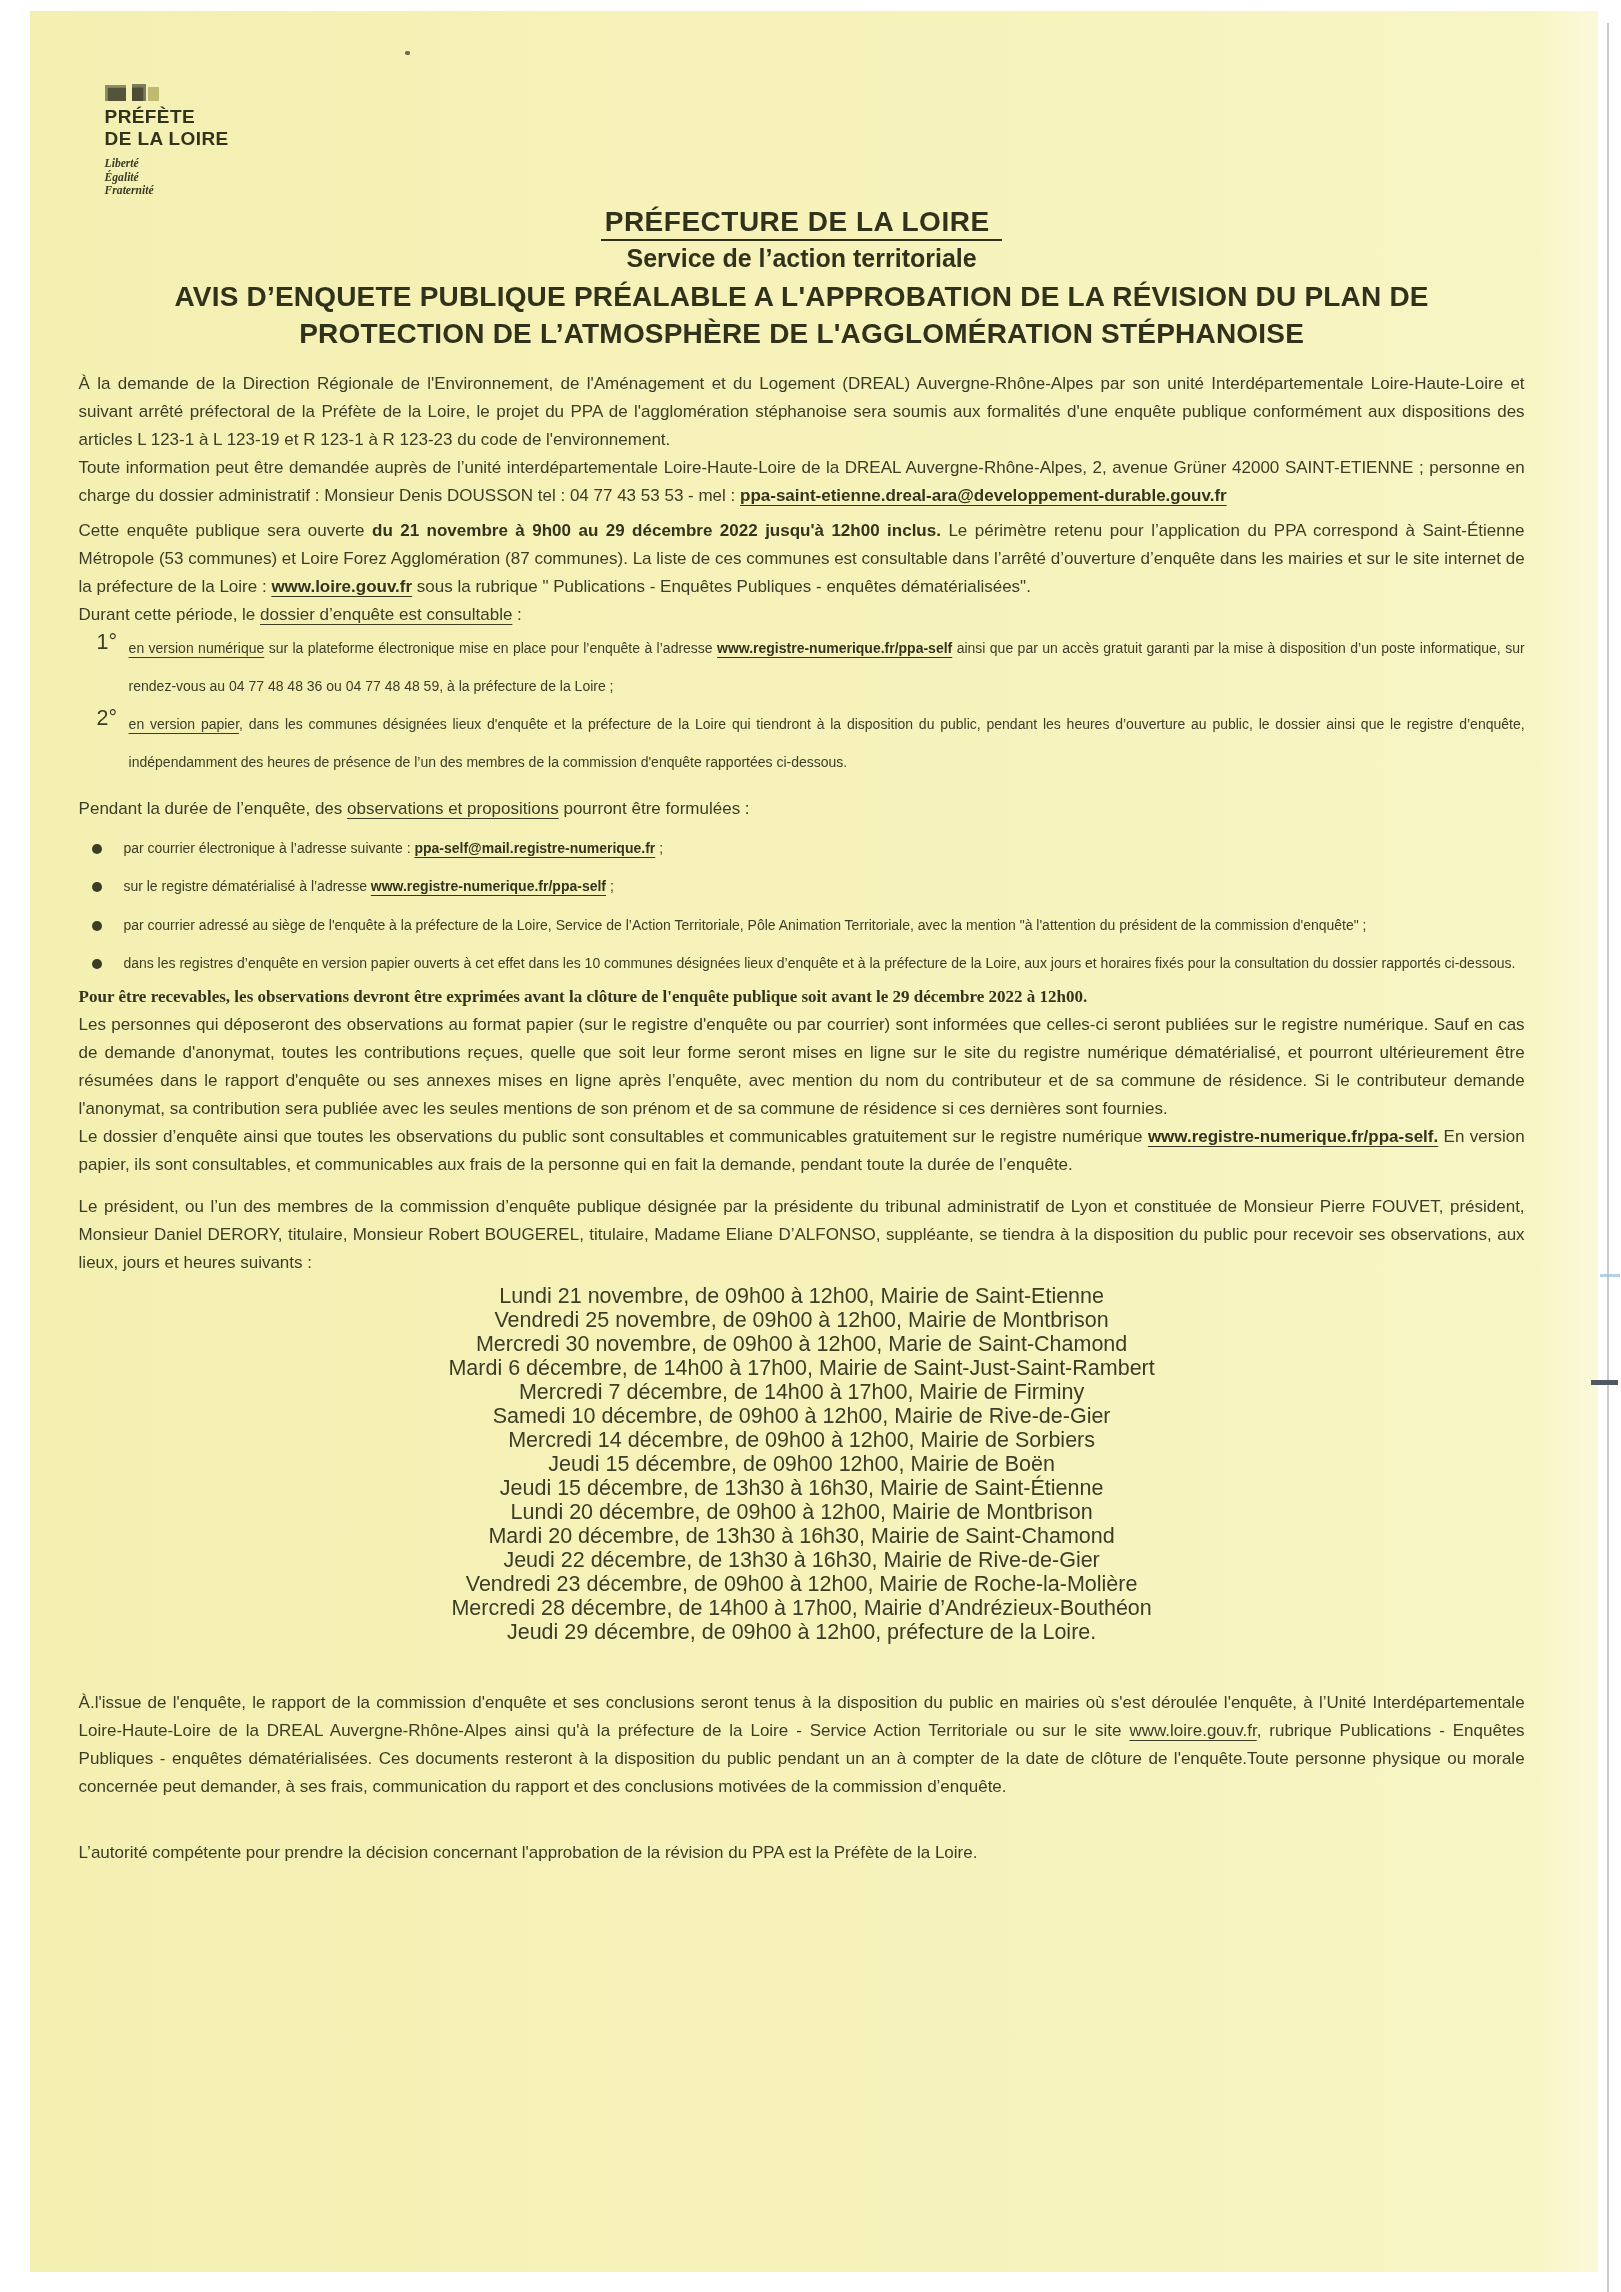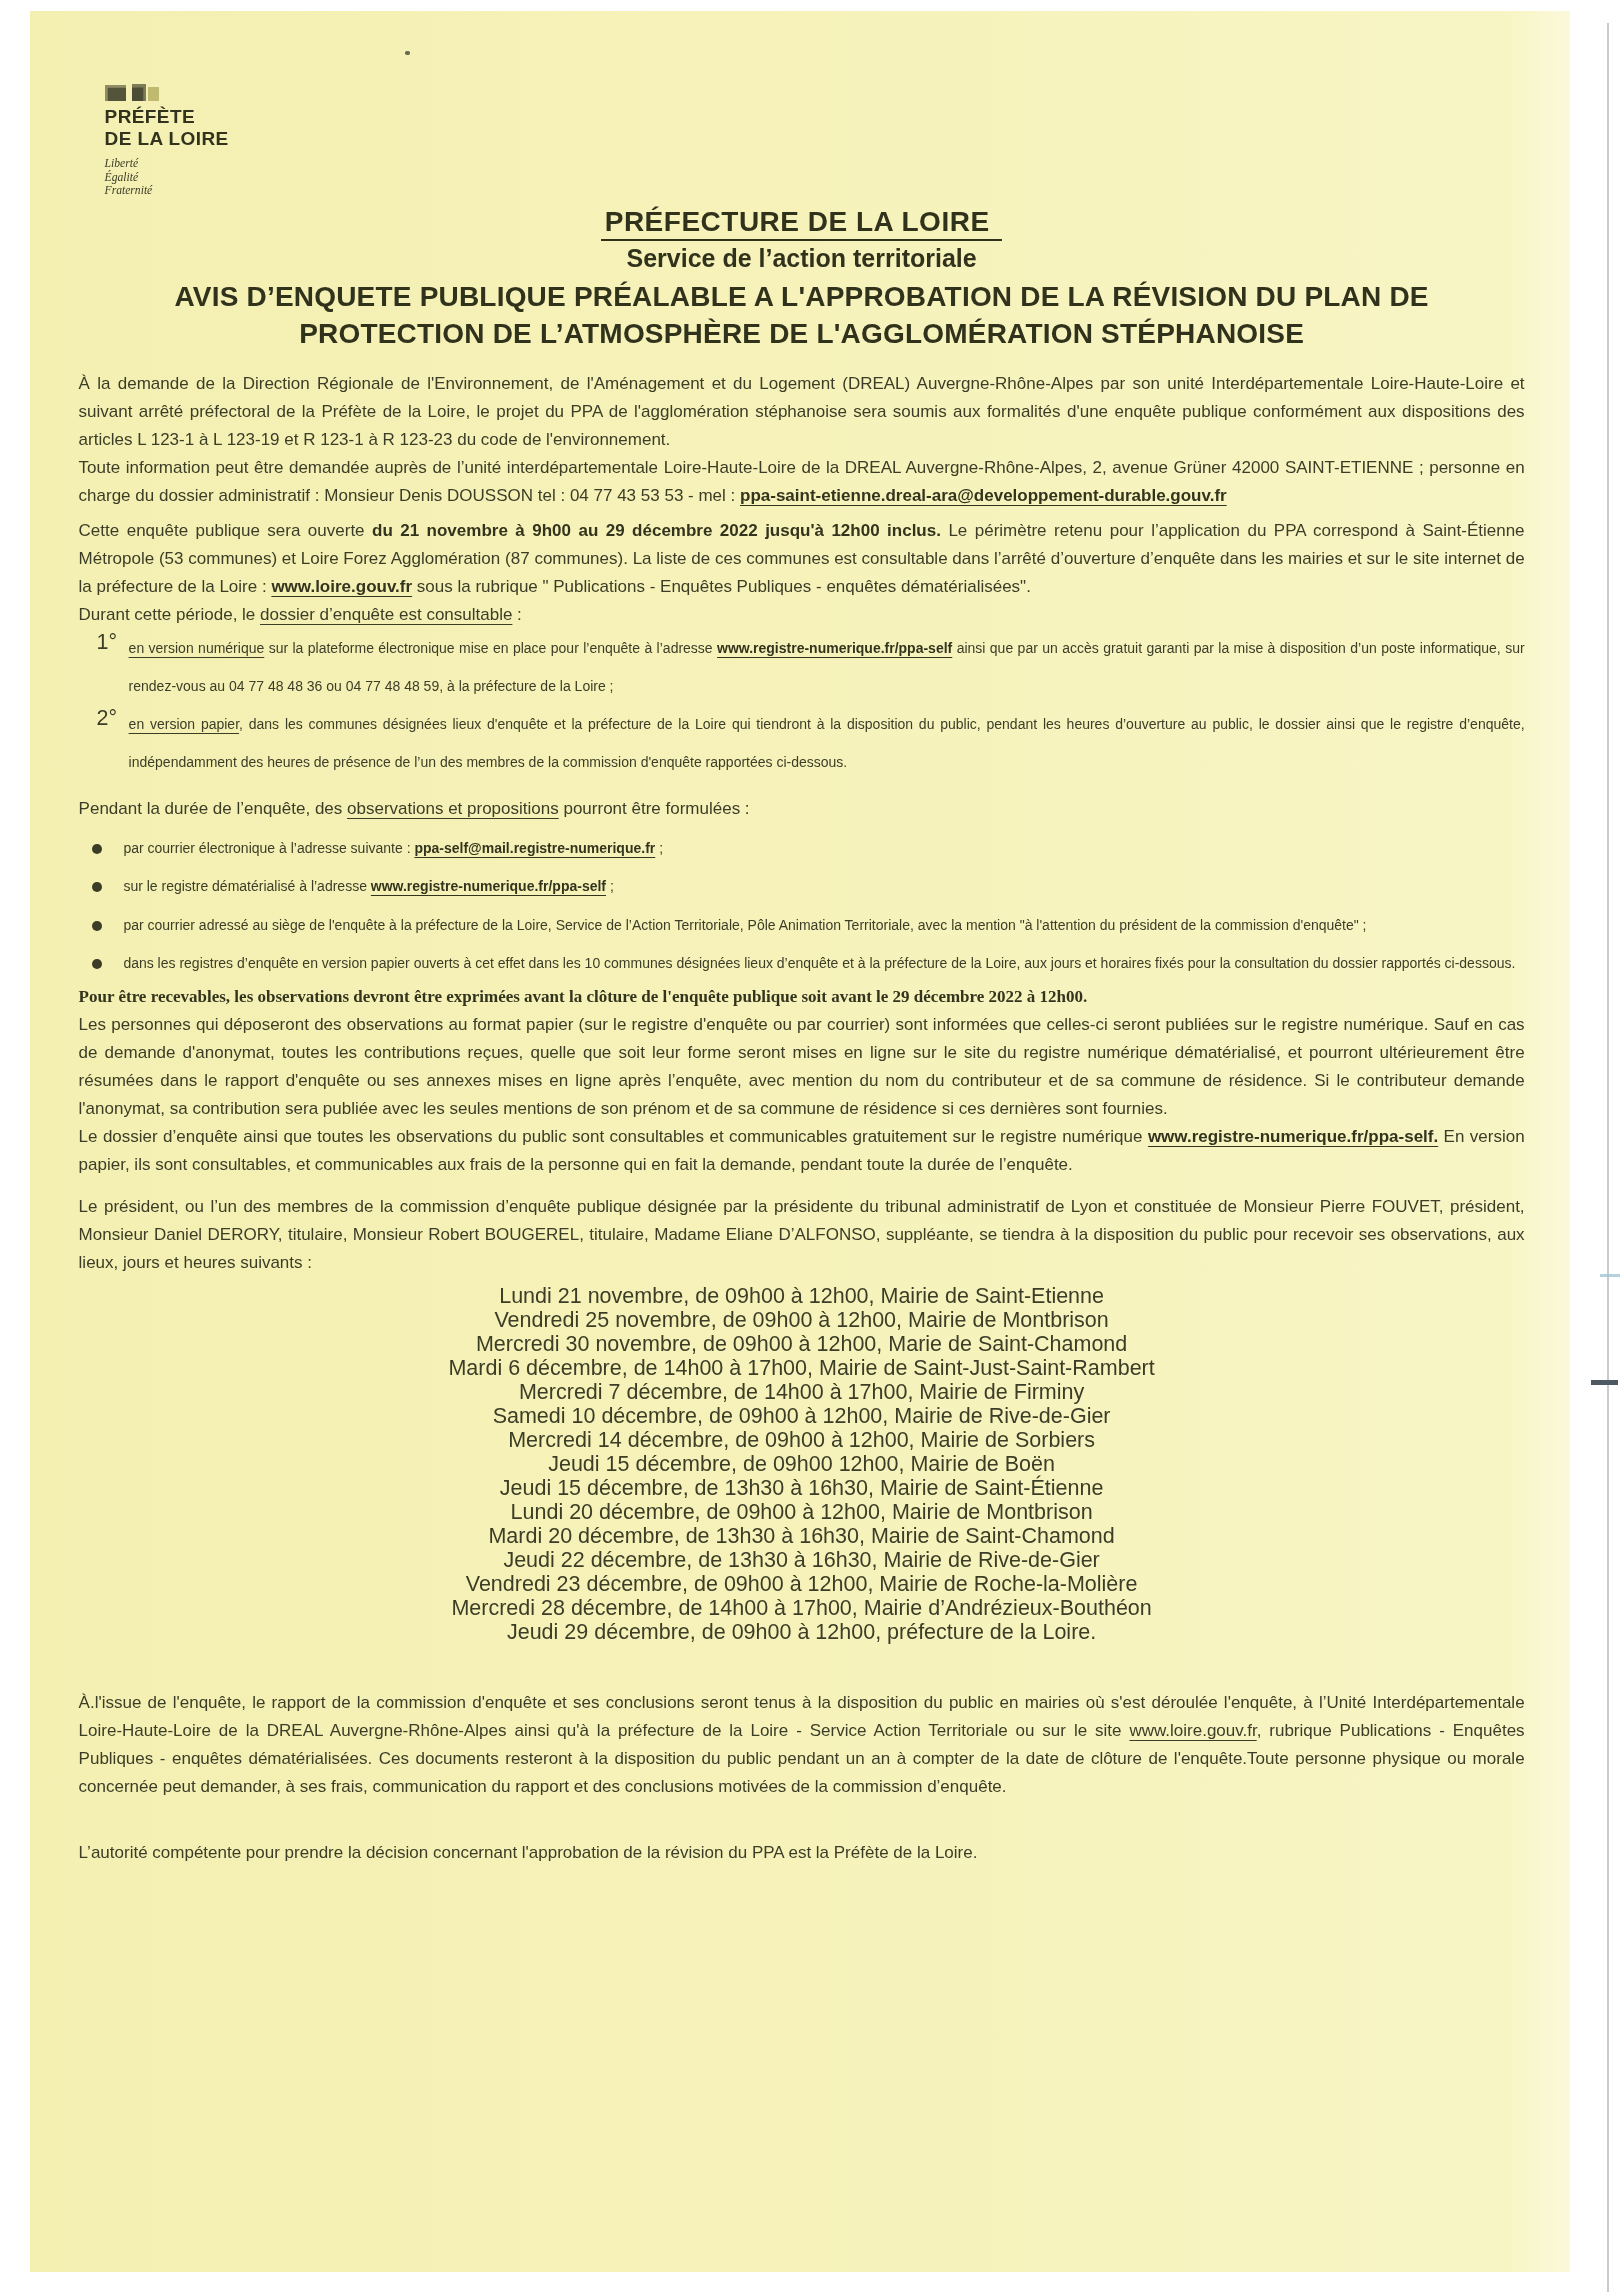--- a/index.html
+++ b/index.html
@@ -5,36 +5,37 @@
   html,body{margin:0;padding:0;}
   body{
     width:1621px;height:2293px;position:relative;background:#ffffff;
     font-family:"Liberation Sans","DejaVu Sans",sans-serif;
     overflow:hidden;
   }
   .sheet{
     position:absolute;left:29.6px;top:10.7px;width:1540px;height:2261px;
     background:linear-gradient(90deg,#f4f0b2 0%,#f6f2ba 50%,#f8f5c5 96%,#fbf9da 100%);
     color:#3c3d27;
+    padding-left:28px;
   }
   .content{position:absolute;left:49px;top:0;width:1446px;}
   
   .scan-vline{position:absolute;left:1607px;top:23px;width:1.8px;height:2269px;background:#c6cbd0;}
   .scan-dash{position:absolute;left:1591px;top:1380px;width:27px;height:4.5px;background:#4e5962;}
   .scan-tick{position:absolute;left:1600px;top:1274px;width:19.7px;height:2.7px;background:#9cc3d6;opacity:.75;}
   .speck{position:absolute;width:4.5px;height:3.6px;background:#6a6a50;border-radius:1.8px;}
 
   
   .logo{position:absolute;left:75px;top:73px;line-height:1;}
   .logo-blocks{display:flex;align-items:flex-end;height:17px;margin-bottom:5.4px;}
   .lb1{width:21.5px;height:16px;background:#54543b;box-shadow:inset 2.7px 2.7px 0 #8e8d66;}
   .lb2{width:13.4px;height:17px;background:#4d4d35;margin-left:6.3px;box-shadow:inset -2.7px 3.6px 0 #7d7c58;}
   .lb3{width:11.6px;height:13.4px;background:#c0ba70;margin-left:1.8px;}
   .logo-name{font-weight:700;font-size:19px;line-height:22.4px;color:#31331d;letter-spacing:0.4px;}
-  .motto{font-family:"Liberation Serif","DejaVu Serif",serif;font-style:italic;font-weight:400;
+  .motto{font-family:"Liberation Serif","DejaVu Serif",serif;font-style:italic;font-weight:700;
          font-size:11.6px;line-height:13.4px;color:#3a3b25;margin-top:6.3px;}
 
   
   .header{margin-top:195px;text-align:center;color:#30321b;}
   .doc-title{font-size:28px;font-weight:700;letter-spacing:0.5px;line-height:32px;}
   .doc-title span{border-bottom:2.7px solid #30321b;padding:0 12.5px 2.7px 3.6px;}
   .doc-subtitle{font-size:25px;font-weight:700;margin-top:5.4px;line-height:30px;}
   .notice-title{font-size:28px;font-weight:700;line-height:37px;margin-top:4.5px;letter-spacing:0.2px;}
 
   

